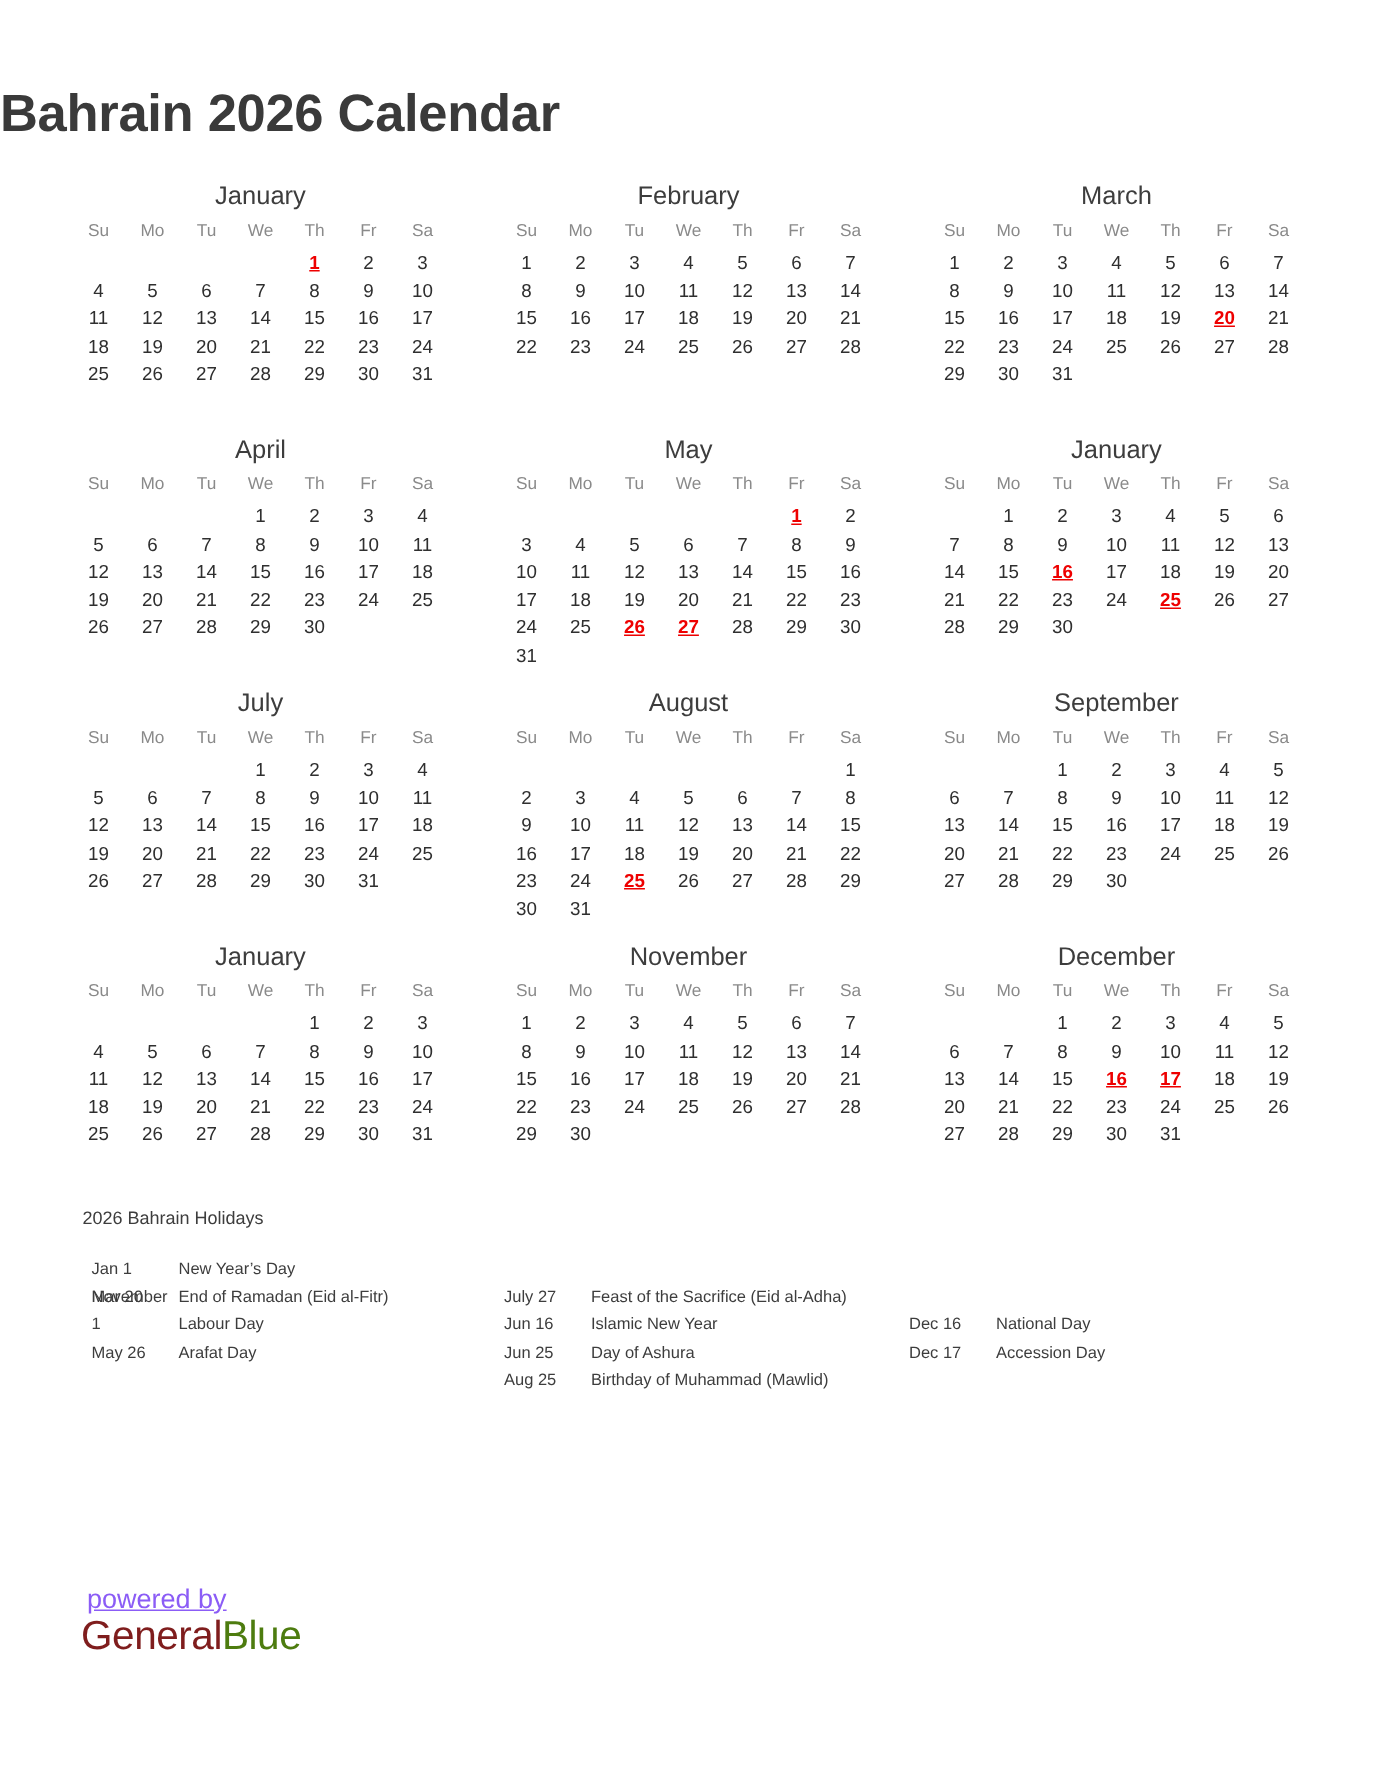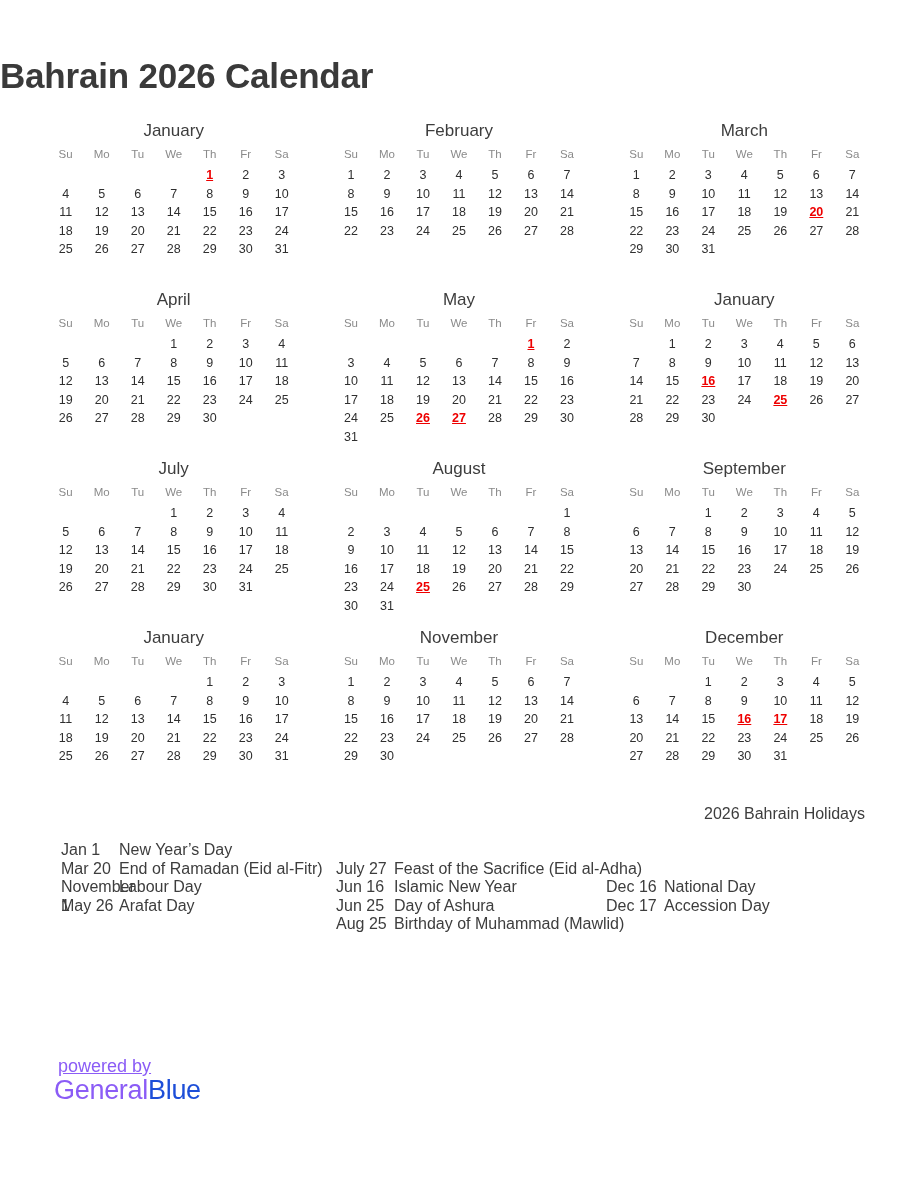--- a/index.html
+++ b/index.html
@@ -86,39 +86,39 @@
   table.month-table td.empty { color: transparent; }
 
   
   .holidays {
     position: absolute;
     left: 55px;
     top: 805px;
     width: 810px;
   }
   .holidays-title {
-    font-size: 16px;
+    font-size: 12px;
     color: #3d3d3d;
     padding-bottom: 18px;
-    text-align: right;
   }
   .holiday-columns {
     display: flex;
     align-items: flex-start;
   }
   .holiday-col { }
   .holiday-col.col-1 { width: 275px; padding-left: 6px; }
   .holiday-col.col-2 { width: 270px; }
   .holiday-col.col-3 { width: 240px; }
   .holiday-row {
     display: flex;
-    font-size: 16px;
+    font-size: 11px;
     color: #3d3d3d;
     line-height: 18.5px;
     height: 18.5px;
+    align-items: flex-end;
   }
   .holiday-date { width: 58px; flex: none; }
   .holiday-name { white-space: nowrap; }
   
   .holiday-col.col-2 { padding-top: 18.5px; }
   .holiday-col.col-3 { padding-top: 37px; }
 
   
   .footer {
     position: absolute;
@@ -130,22 +130,22 @@
     color: #8b5cf6;
     line-height: 16px;
     padding-left: 4px;
     text-decoration: underline;
   }
   .logo {
     font-size: 27px;
     line-height: 32px;
     letter-spacing: -0.3px;
   }
-  .logo-general { color: #8b5cf6; }
-  .logo-blue { color: #1d4ed8; }
+  .logo-general { color: #7f1d1d; }
+  .logo-blue { color: #4d7c0f; }
 </style>
 </head>
 <body>
 
 <div class="page">
 
   <div class="page-title">Bahrain 2026 Calendar</div>
 
   <div class="calendar-grid">
       <div class="month">

